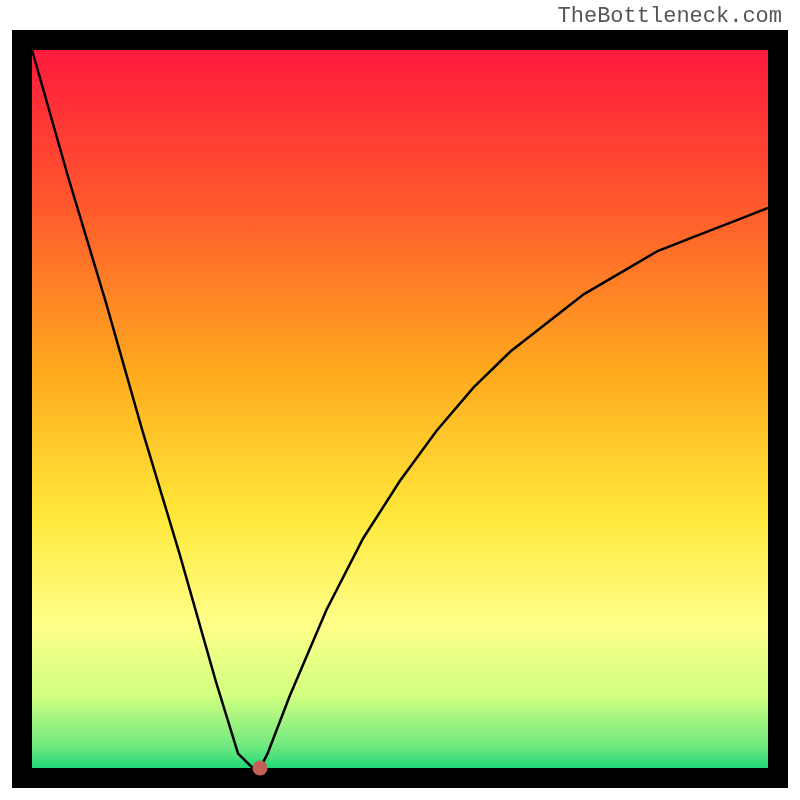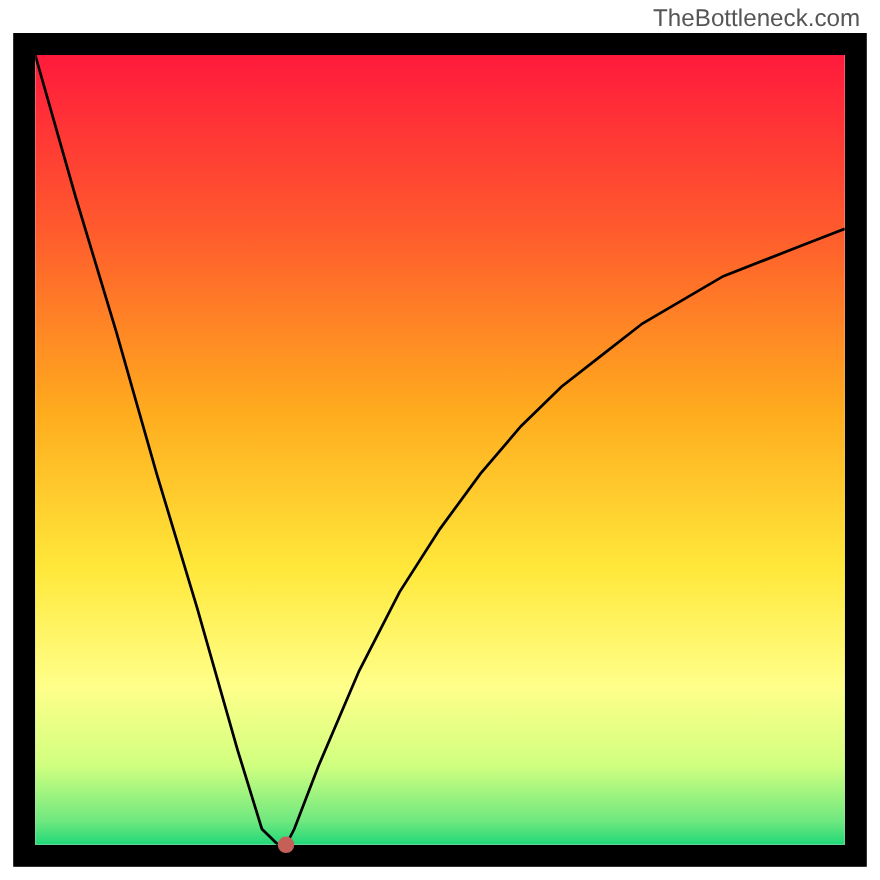--- a/index.html
+++ b/index.html
@@ -11,21 +11,21 @@
     height: 800px;
     overflow: hidden;
     position: relative;
   }
   .watermark {
     position: absolute;
     top: 4px;
     right: 18px;
     color: #555555;
     font-size: 22px;
-    font-family: Liberation Sans, sans-serif;
+    font-family: Liberation Mono, monospace;
     z-index: 10;
     margin-left: 23px;
   }
   .outer-frame {
     position: absolute;
     left: 12px;
     top: 30px;
     width: 776px;
     height: 758px;
     box-sizing: border-box;

